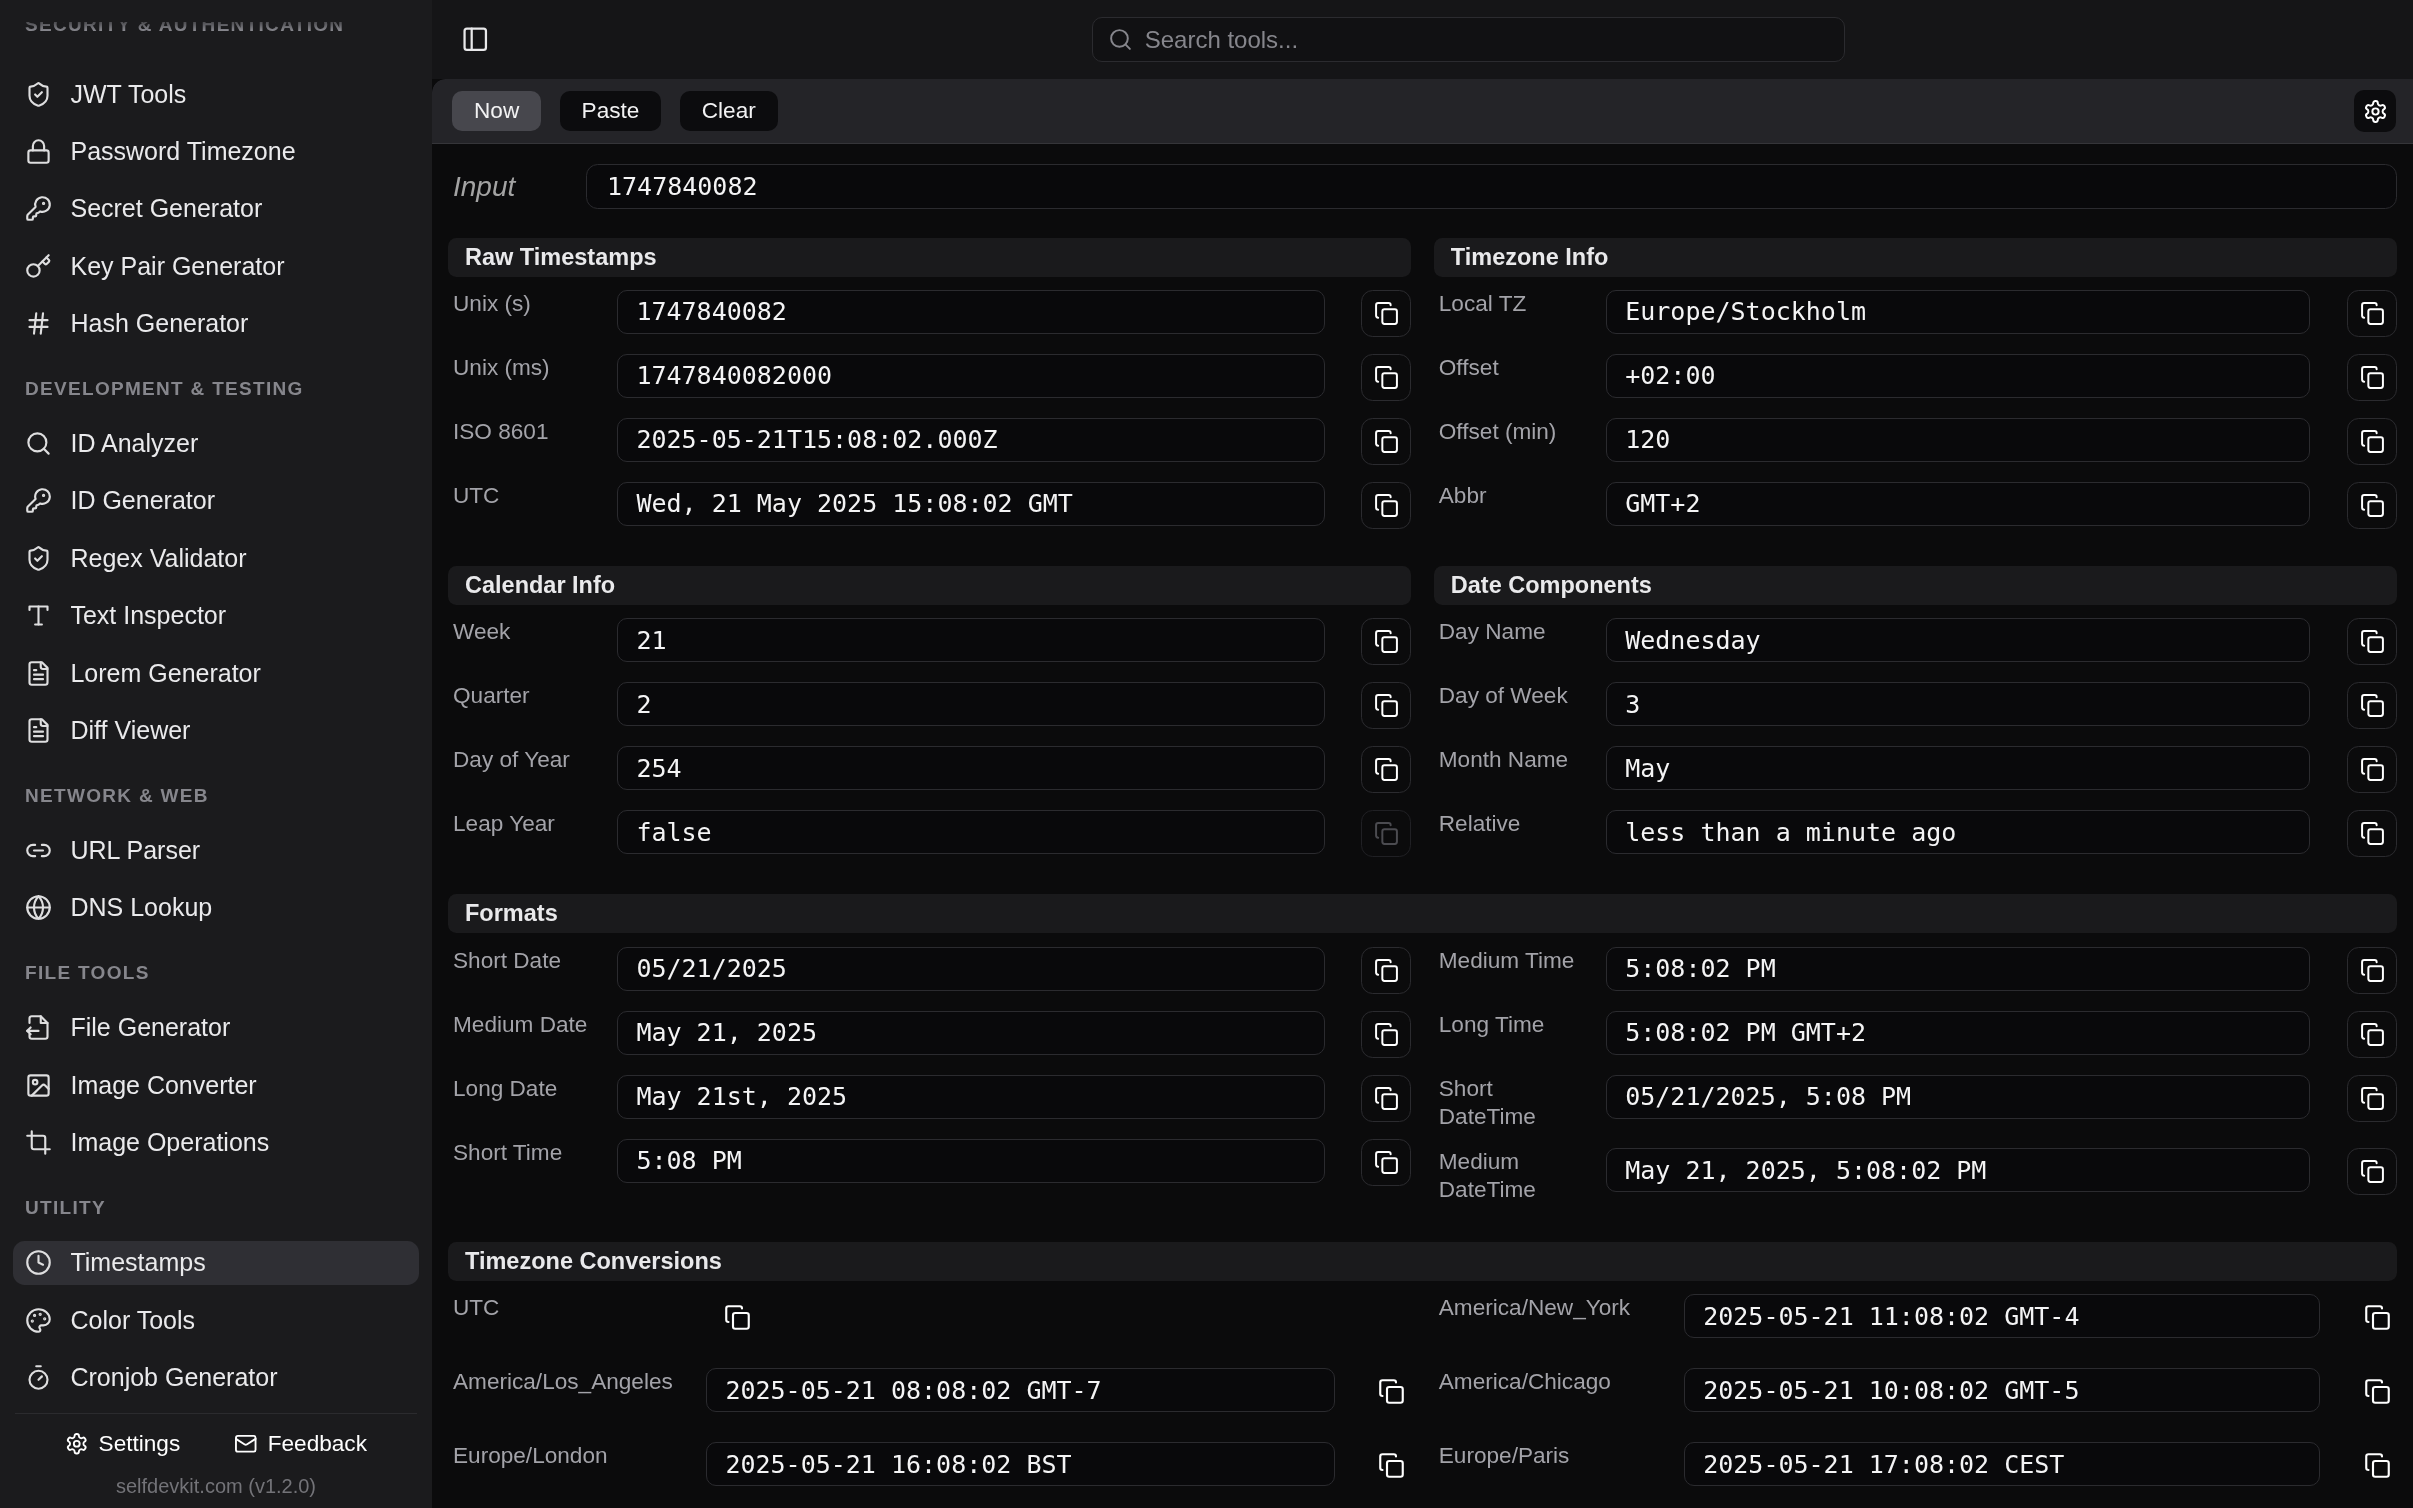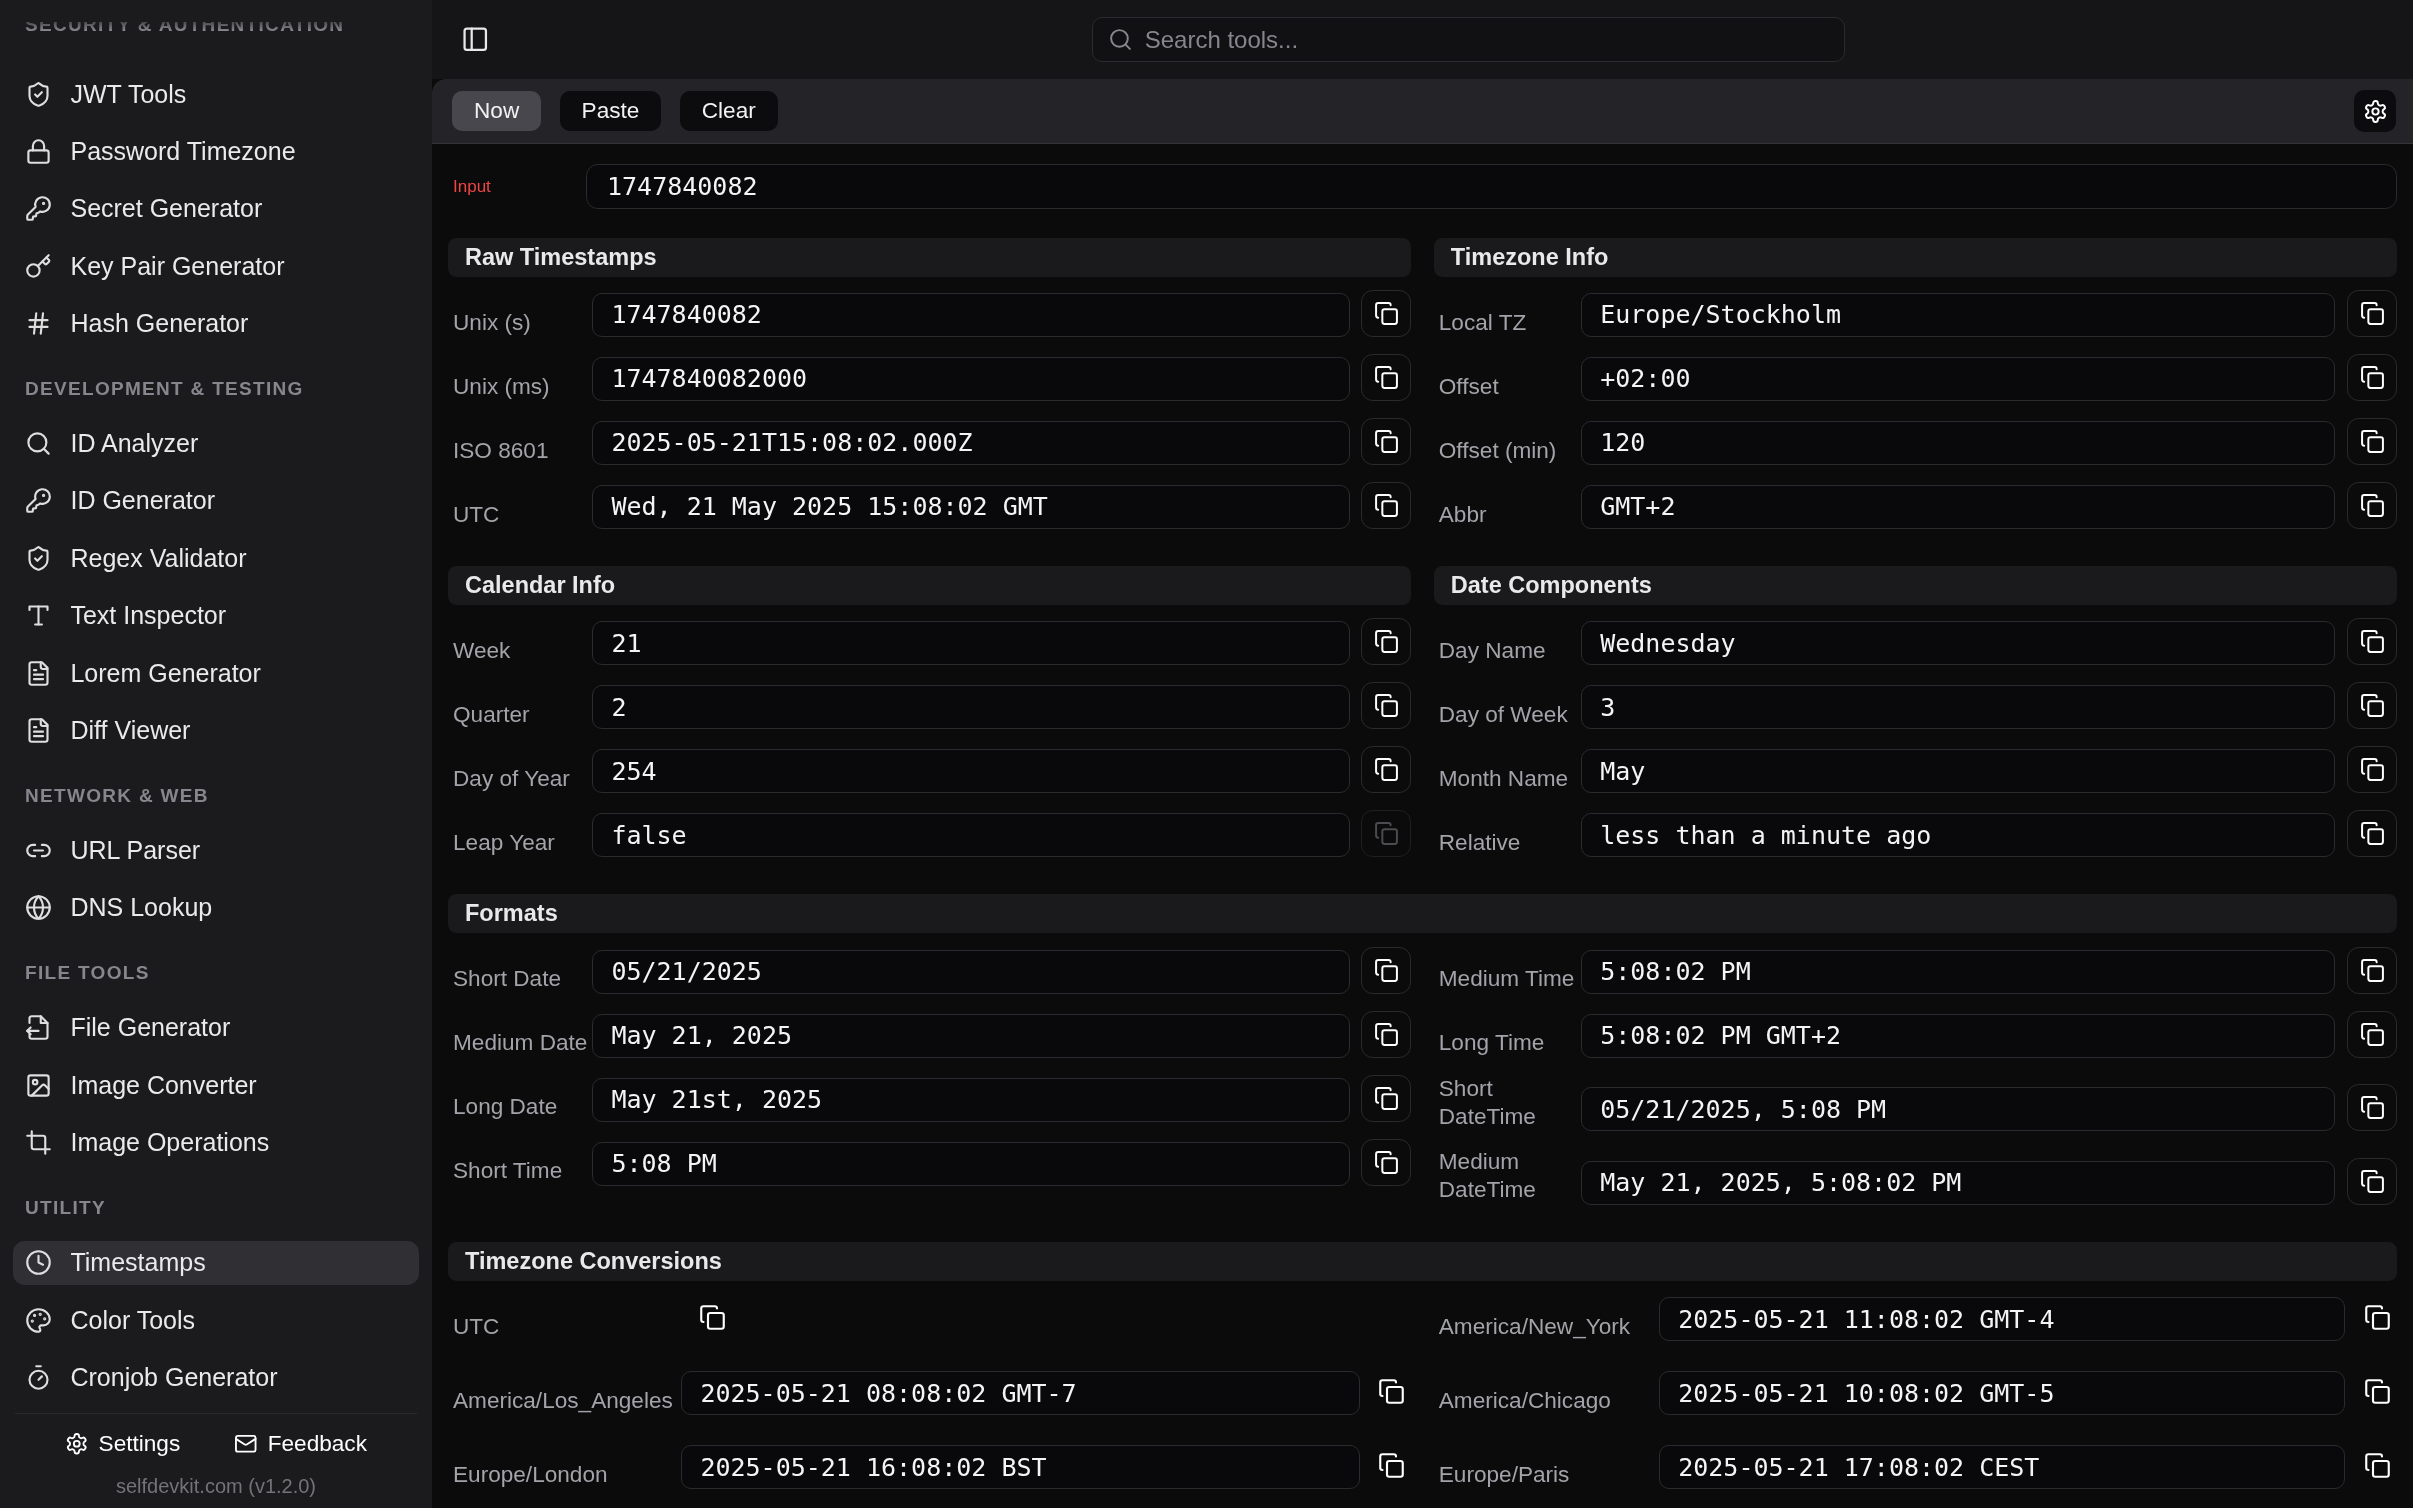--- a/index.html
+++ b/index.html
@@ -42,29 +42,29 @@
     display:flex; align-items:center; padding:0 17px 0 20px; gap:18.4px; flex:none; }
   .tbtn { height:40px; padding:0 22px; border-radius:10px; background:#0c0c0e; color:#f2f2f3;
     font-size:22.6px; font-family:"Liberation Sans", sans-serif; border:none; cursor:pointer; }
   .tbtn.active { background:#47474d; }
   .gearbtn { margin-left:auto; width:42px; height:42px; border-radius:10px; background:#0c0c0e;
     display:flex; align-items:center; justify-content:center; color:#fff; cursor:pointer; }
 
   .scrollarea { flex:1; overflow:hidden; padding:20px 16px 0 16px; }
 
   .input-row { display:flex; align-items:center; }
-  .input-row .lbl { width:138px; padding-left:5px; font-size:17px; color:#ef4444; }
+  .input-row .lbl { width:138px; padding-left:5px; font-size:28px; color:#a3a3a3;font-style:italic; }
   .bigfield { flex:1; height:45px; background:#09090b; border:1.3px solid #2b2b2f; border-radius:11.7px;
     display:flex; align-items:center; padding:0 20px; font-family:"DejaVu Sans Mono", monospace;
     font-size:25px; color:#f4f4f5; white-space:nowrap; overflow:hidden; }
 
   .grid4 { display:grid; grid-template-columns:1fr 1fr; column-gap:22.6px; row-gap:20px; margin-top:28.5px; }
   .panel-title { height:39px; background:#1a1a1c; border-radius:8.4px; display:flex; align-items:center;
     padding-left:17px; font-size:23.5px; font-weight:700; color:#e9e9eb; margin-bottom:13.4px; }
-  .frow { display:flex; align-items:flex-end; margin-bottom:17px; min-height:44px; }
+  .frow { display:flex; align-items:flex-start; margin-bottom:17px; min-height:44px;gap:25px; }
   .frow .lbl { font-size:22.6px; color:#a3a3a9; padding-left:5px; line-height:1.25; }
   .lw-std .lbl { width:144px; min-width:144px; }
   .lw-std2 .lbl { width:147px; min-width:147px; }
   .lw-wide .lbl { width:233px; min-width:233px; }
   .lw-wide2 .lbl { width:225px; min-width:225px; }
   .vbox { flex:1; height:44px; background:#09090b; border:1.3px solid #2b2b2f; border-radius:10px;
     display:flex; align-items:center; padding:0 18.4px; font-family:"DejaVu Sans Mono", monospace;
     font-size:25px; color:#f4f4f5; white-space:nowrap; overflow:hidden; min-width:0; }
   .copybtn { width:50px; min-width:50px; height:47px; margin-left:11.7px; border:1.3px solid #2b2b2f;
     border-radius:11.7px; background:transparent; color:#fff; display:flex; align-items:center; justify-content:center; cursor:pointer; }

